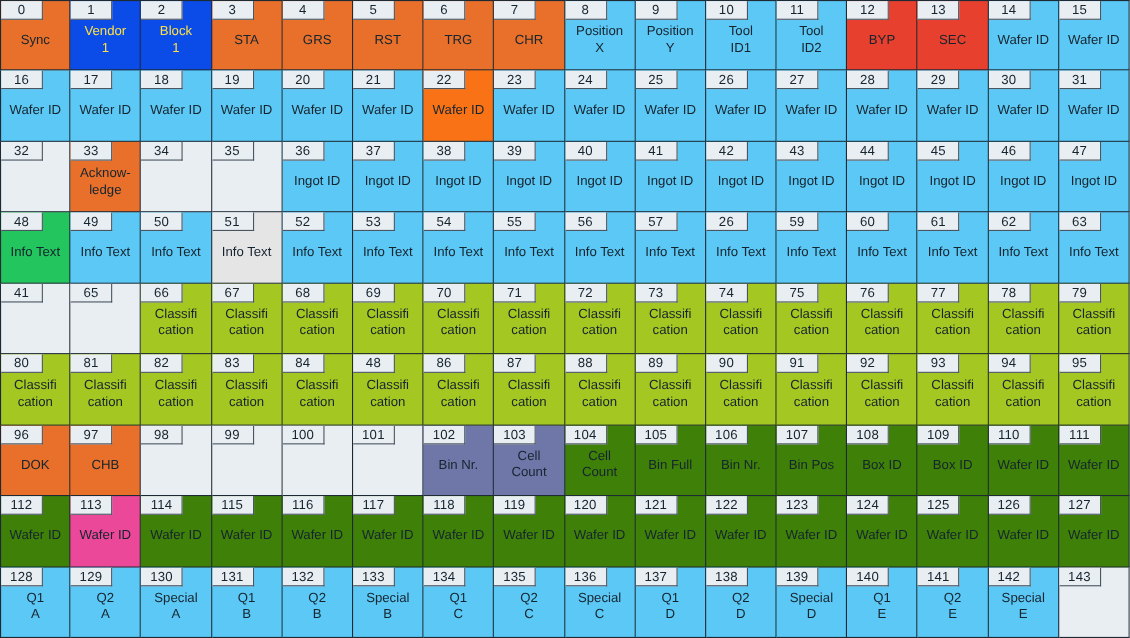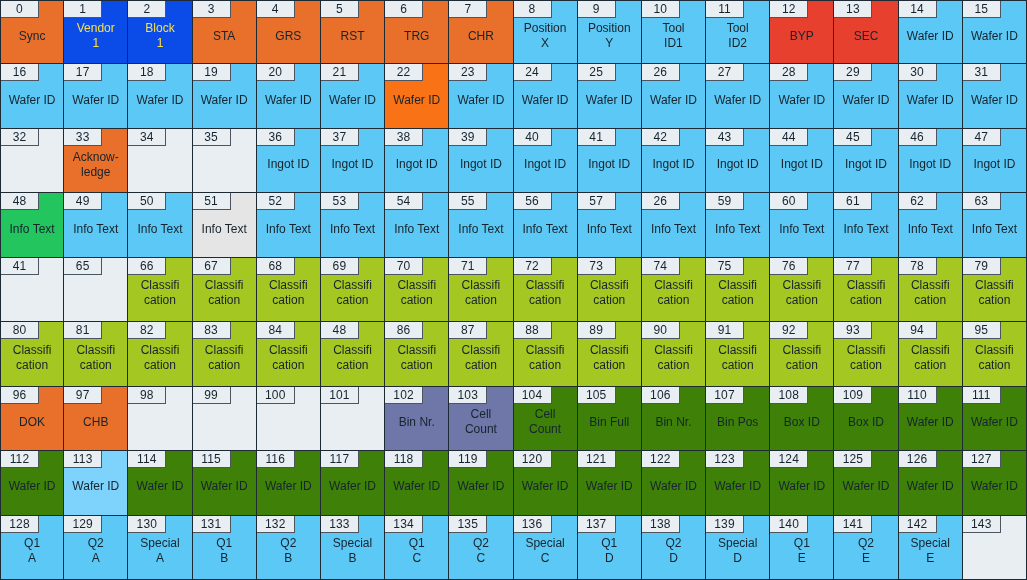--- a/index.html
+++ b/index.html
@@ -556,21 +556,21 @@
       <div class="label">Wafer ID</div>
     </div>
     <div class="cell" style="background: rgb(62, 128, 8);">
       <div class="idx">111</div>
       <div class="label">Wafer ID</div>
     </div>
     <div class="cell first-col" style="background: rgb(62, 128, 8);">
       <div class="idx">112</div>
       <div class="label">Wafer ID</div>
     </div>
-    <div class="cell" style="background: #7dd3fc;">
+    <div class="cell" style="background: #ec4899;">
       <div class="idx">113</div>
       <div class="label">Wafer ID</div>
     </div>
     <div class="cell" style="background: rgb(62, 128, 8);">
       <div class="idx">114</div>
       <div class="label">Wafer ID</div>
     </div>
     <div class="cell" style="background: rgb(62, 128, 8);">
       <div class="idx">115</div>
       <div class="label">Wafer ID</div>

